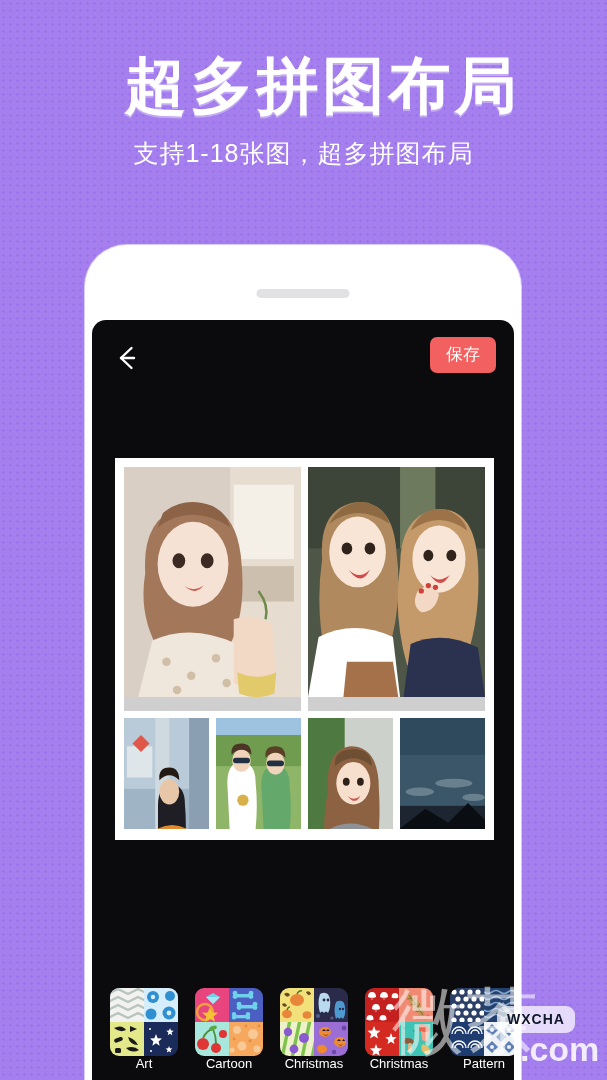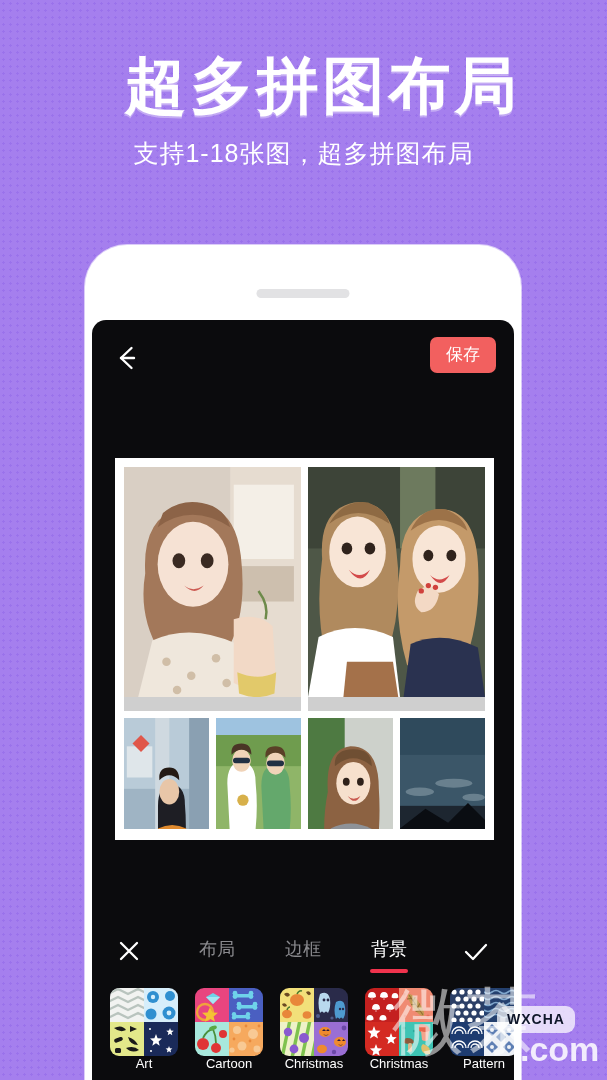--- a/index.html
+++ b/index.html
@@ -259,40 +259,20 @@
               <ellipse cx="14" cy="52" rx="10" ry="3"></ellipse>
               <ellipse cx="38" cy="46" rx="13" ry="3.2"></ellipse>
               <ellipse cx="52" cy="56" rx="8" ry="2.6"></ellipse>
             </g>
             <path d="M0 78 L18 64 L34 74 L48 60 L60 72 V110 H0Z" fill="#0a0d12"></path>
           </svg>
         </div>
       </div>
     </div>
 
-    <div id="toolbar">
-      <svg id="close-icon" viewBox="0 0 24 24">
-        <path d="M4 4 L20 20 M20 4 L4 20" stroke="#ffffff" stroke-width="2.3" stroke-linecap="round"></path>
-      </svg>
-      <div id="tabs">
-        <div class="tab">
-          <span>布局</span>
-        </div>
-        <div class="tab">
-          <span>边框</span>
-        </div>
-        <div class="tab active">
-          <span>背景</span>
-          <span class="underline"></span>
-        </div>
-      </div>
-      <svg id="confirm-icon" viewBox="0 0 26 22">
-        <path d="M3 11 L10 18 L23 4" fill="none" stroke="#ffffff" stroke-width="2.3" stroke-linecap="round" stroke-linejoin="round"></path>
-      </svg>
-    </div>
 
     <div id="bg-strip">
 
       <div class="bg-item">
         <div class="bg-thumb">
           <div class="q">
             <svg viewBox="0 0 34 34" width="100%" height="100%">
                 <rect width="34" height="34" fill="#f2f3f1"></rect>
               <g stroke="#b9c4be" stroke-width="2.4" fill="none">
                 <path d="M-2 6 L8 1 L18 6 L28 1 L38 6"></path>

